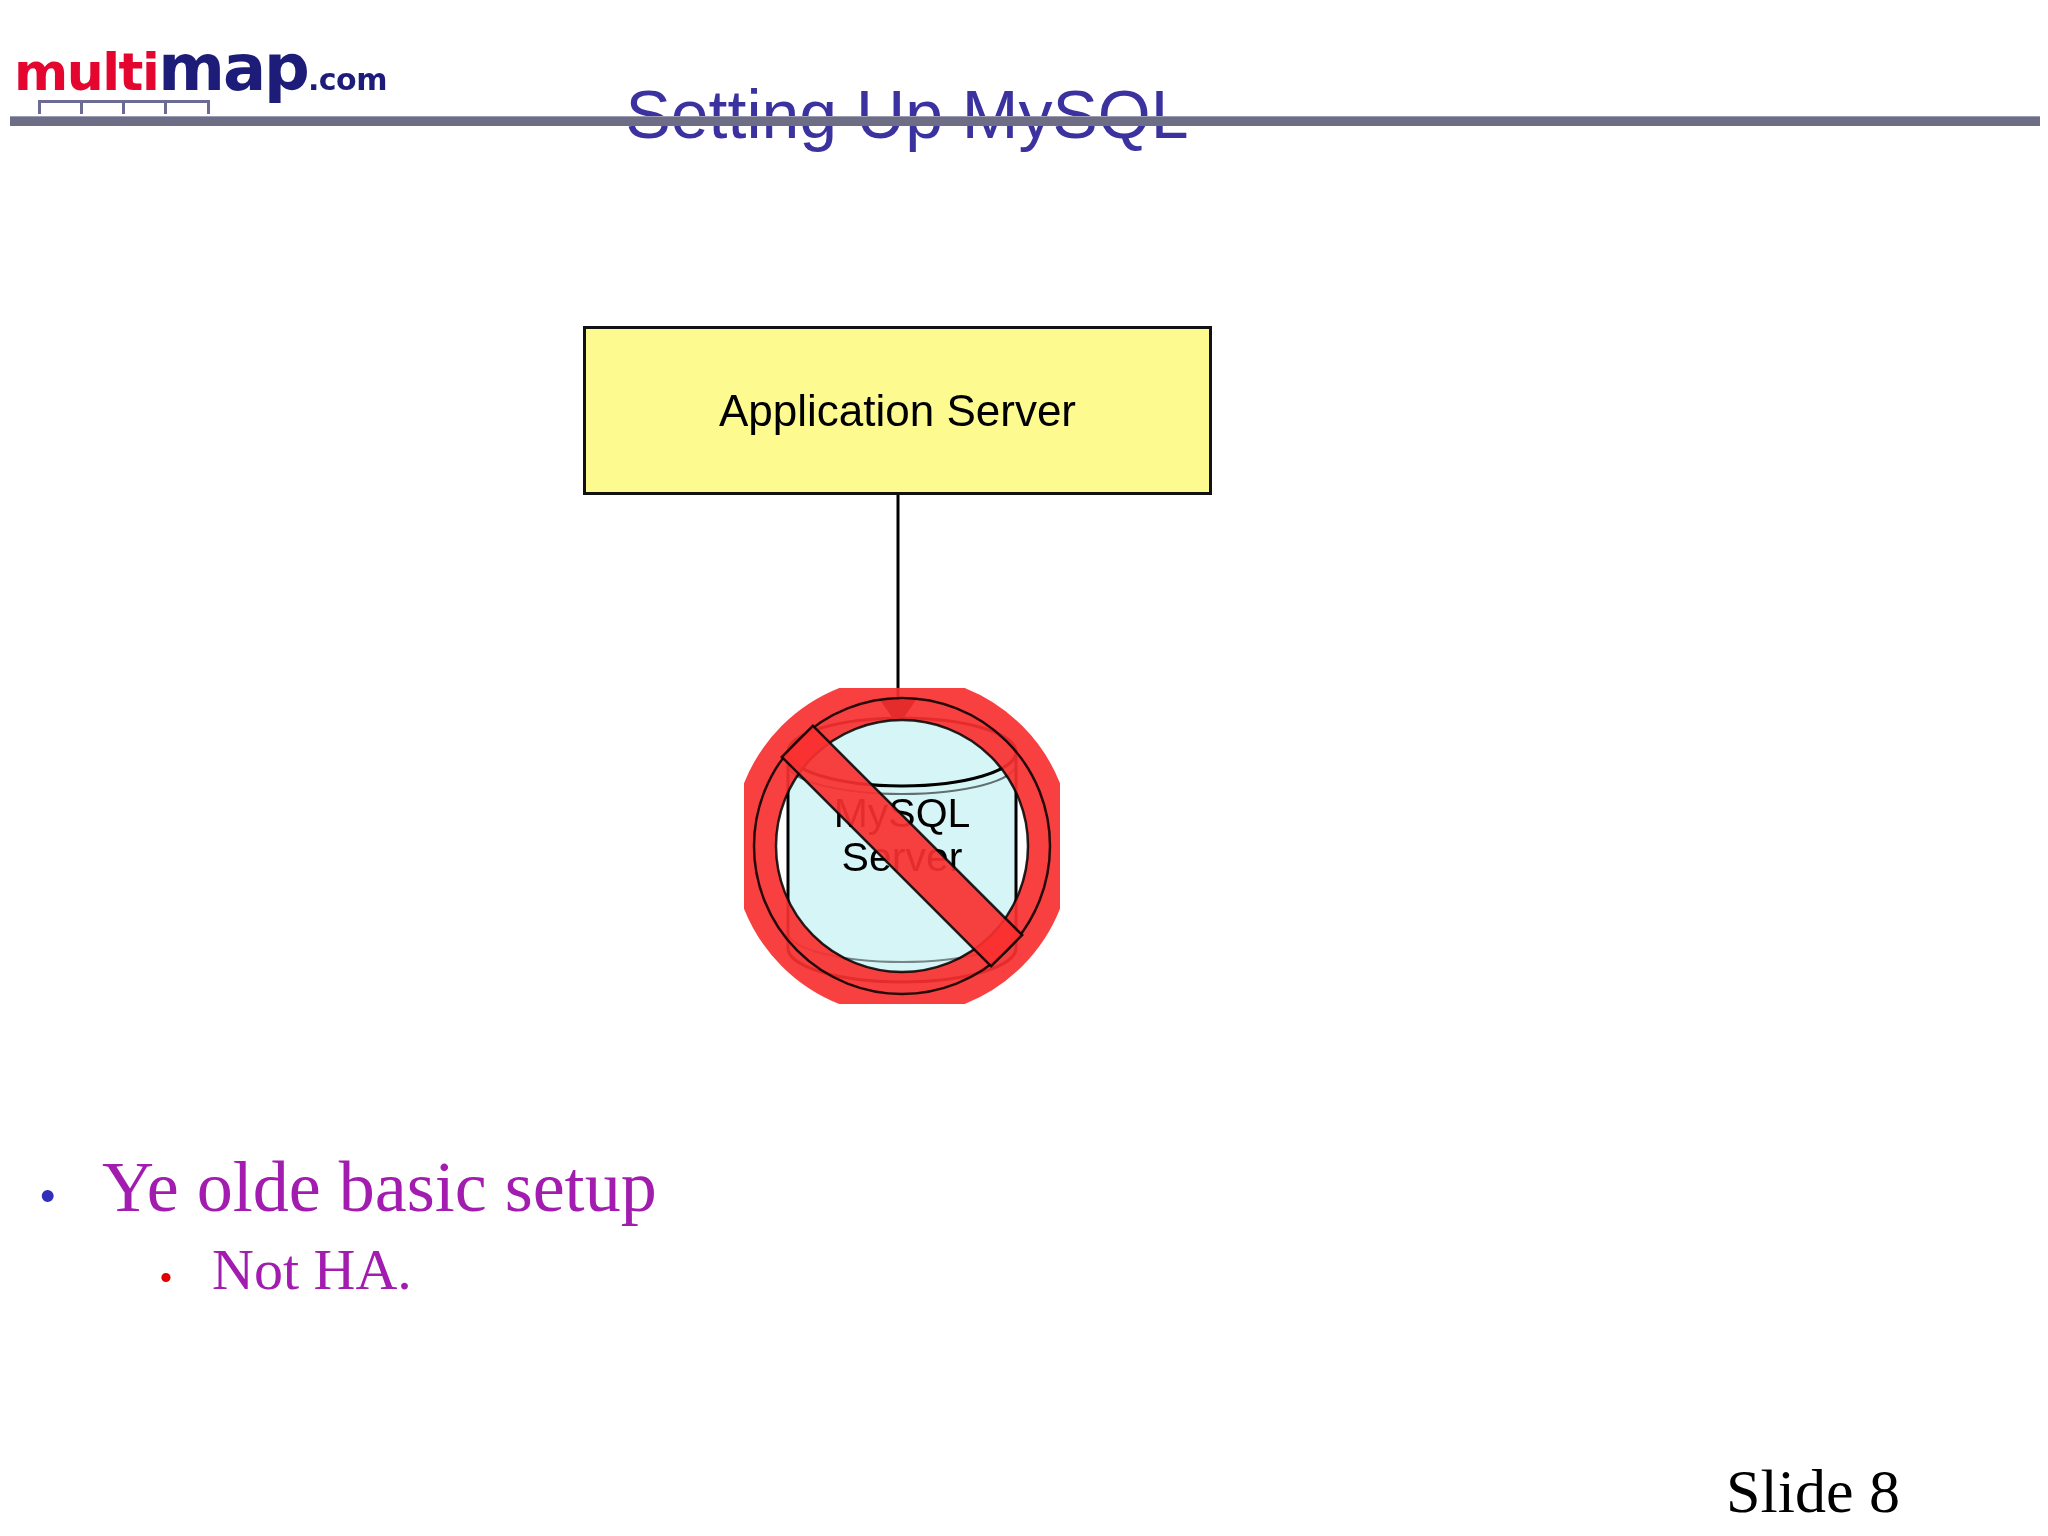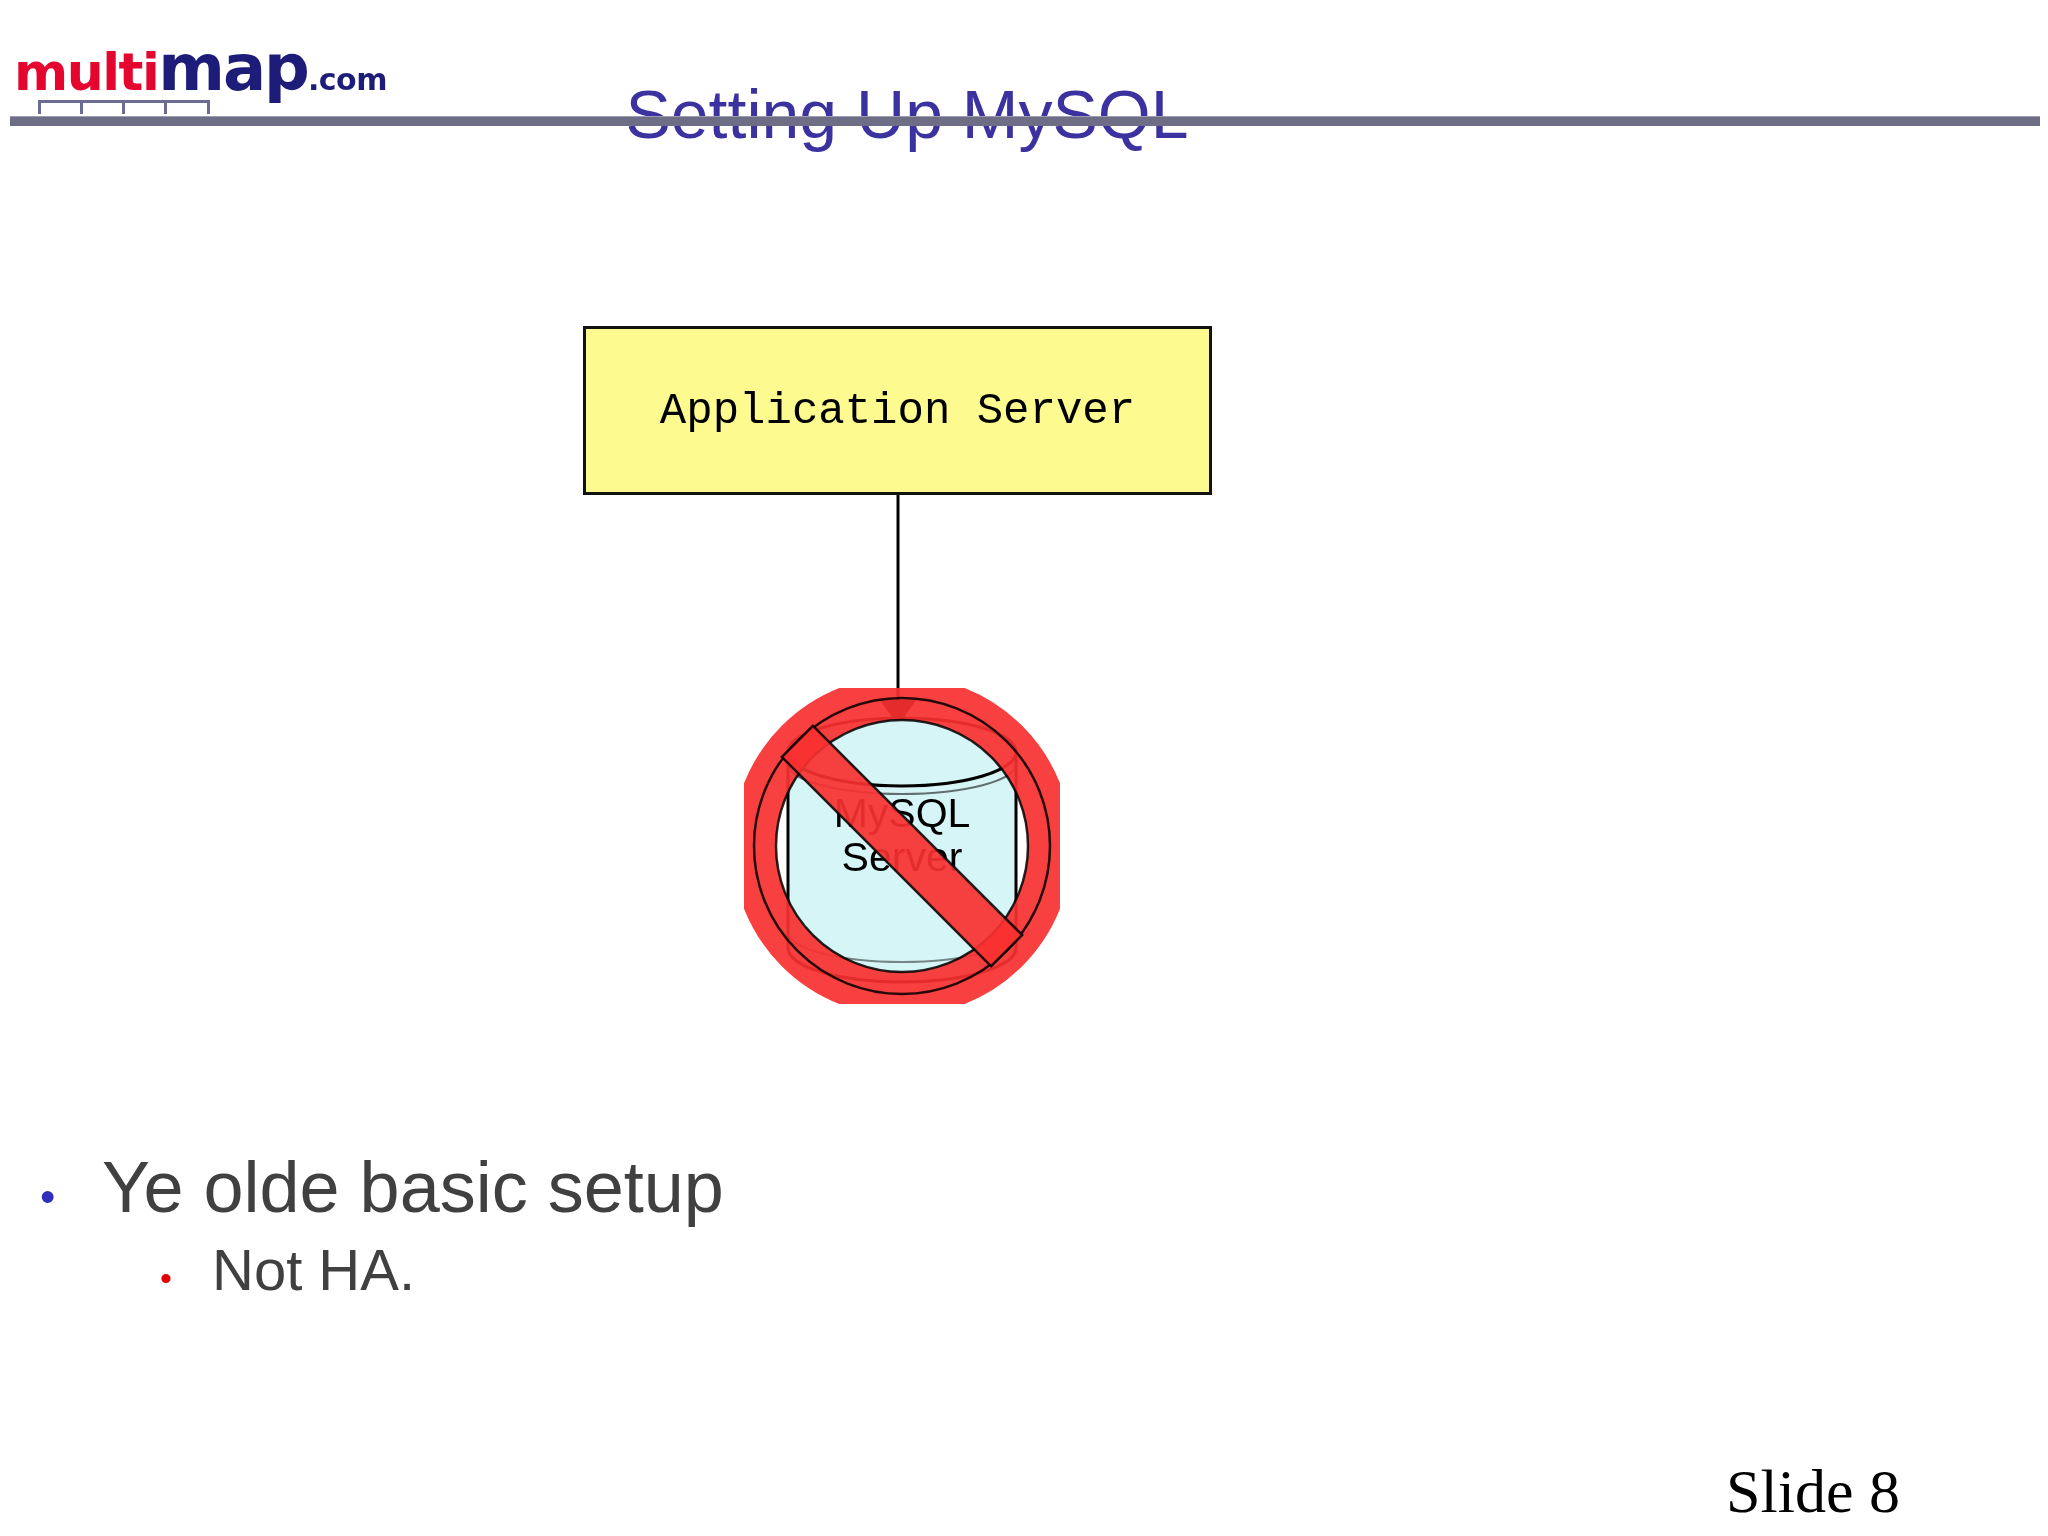--- a/index.html
+++ b/index.html
@@ -119,21 +119,21 @@
     position: absolute;
     left: 0;
     top: 0;
     width: 100%;
     height: 100%;
     display: flex;
     align-items: center;
     justify-content: center;
     color: #000000;
     font-size: 44px;
-    font-family: Liberation Mono, monospace;
+    font-family: Liberation Sans, sans-serif;
   }
 
   #connector-svg {
     position: absolute;
     left: 0;
     top: 0;
     width: 2048px;
     height: 1100px;
     pointer-events: none;
   }
@@ -191,22 +191,22 @@
     color: #2f2fbb;
     font-size: 44px;
     width: 62px;
   }
   .level-2 .bullet-mark {
     color: #e00000;
     font-size: 34px;
     width: 52px;
   }
   .bullet-text {
-    color: #404040;
-    font-family: Liberation Sans, sans-serif;
+    color: #a21caf;
+    font-family: Liberation Serif, serif;
     line-height: 1.05;
   }
   .level-1 .bullet-text {
     font-size: 72px;
   }
   .level-2 .bullet-text {
     font-size: 58px;
   }
 
   

